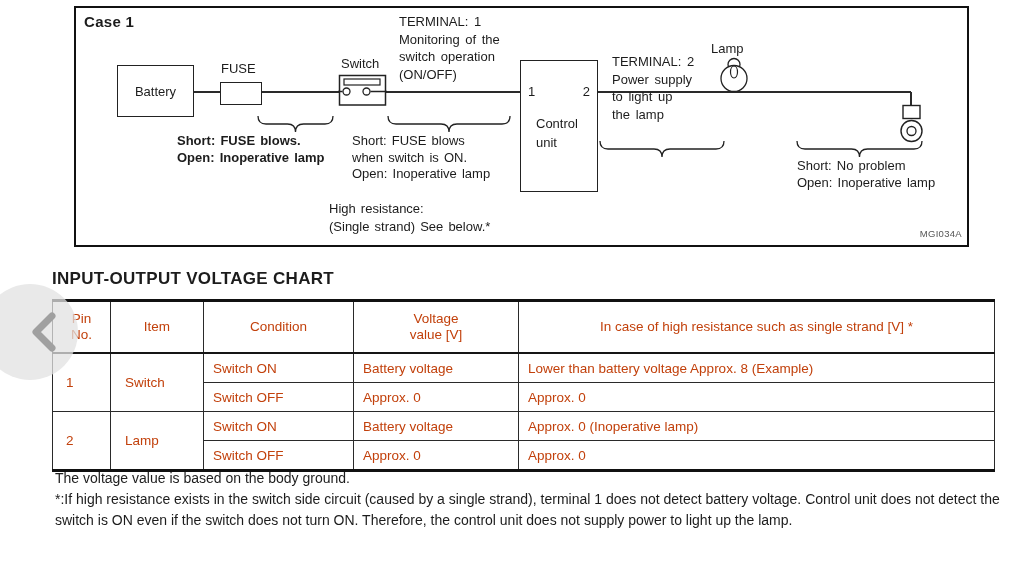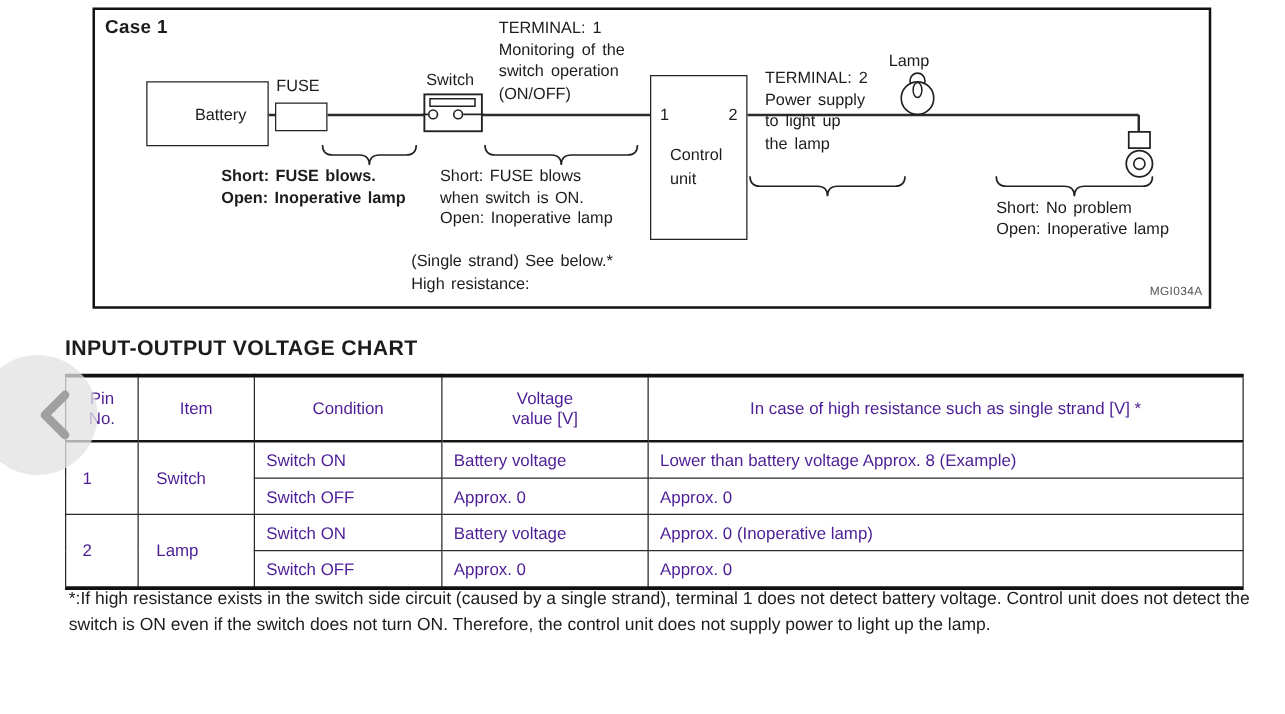--- a/index.html
+++ b/index.html
@@ -9,21 +9,21 @@
     font-family:"Liberation Sans","DejaVu Sans",sans-serif;
     color:#1c1c1c;
   }
   .abs { position:absolute; }
 
   
   .frame { left:74px; top:6px; width:891px; height:237px; border:2.5px solid #111; }
   .case-label { left:84px; top:13px; font-size:15px; font-weight:bold; letter-spacing:.3px; }
   .dtext { font-size:13px; line-height:17.5px; word-spacing:2px; white-space:nowrap; }
   .box { border:1.5px solid #222; display:flex; align-items:center; justify-content:center;
-         font-size:13px; background:#fff;padding-left:21px; }
+         font-size:13px; background:#fff; }
   .battery { left:117px; top:65px; width:75px; height:50px; }
   .fuse-label  { left:221px; top:60px; }
   .fuse-rect { left:220px; top:82px; width:40px; height:21px; border:1.5px solid #222; background:#fff;}
   .switch-label { left:341px; top:55px; }
   .wire { background:#2a2a2a; height:1.5px; }
   .w1 { left:192px; top:91px; width:28px; }
   .w2 { left:260px; top:91px; width:79px; }
   .w3 { left:386px; top:91px; width:134px; }
   .w4 { left:596px; top:91px; width:315px; }
   .wv { left:910px; top:92px; width:1.5px; height:13px; }
@@ -42,21 +42,21 @@
   .a4 { left:604px; top:158px; }
   .a5 { left:797px; top:158px; }
   .figcode { left:898px; top:228px; width:64px; text-align:right; font-size:9.5px; color:#555; letter-spacing:.3px;}
 
   
   .sec-title { left:52px; top:269px; font-size:17px; font-weight:bold; letter-spacing:.3px; }
 
   
   .tblwrap { left:52px; top:299px; }
   table.vtable { border-collapse:collapse; table-layout:fixed; width:943px;
-                 font-size:13.5px; color:#4c1d95; }
+                 font-size:13.5px; color:#c2410c; }
   .vtable th, .vtable td { border:1px solid #2a2a2a; }
   table.vtable { border-top:3px solid #111; border-bottom:3px solid #111; }
   .vtable thead th { border-bottom:2px solid #151515; font-weight:normal;
                      text-align:center; height:48px; vertical-align:middle; }
   .vtable td { height:28px; vertical-align:middle; text-align:left; padding:0 4px 0 9px;
                white-space:nowrap; overflow:hidden; }
   .vtable td.c-pin  { padding-left:13px; }
   .vtable td.c-item { padding-left:14px; }
   .hdr-wrap { display:inline-block; line-height:16px; }
   .hdr-pin  { max-width:30px; }
@@ -152,22 +152,22 @@
   <div class="abs ann a1">
     <div>Short: FUSE blows.</div>
     <div>Open: Inoperative lamp</div>
   </div>
   <div class="abs ann a2">
     <div>Short: FUSE blows</div>
     <div>when switch is ON.</div>
     <div>Open: Inoperative lamp</div>
   </div>
   <div class="abs ann a3">
+    <div>High resistance:</div>
     <div>(Single strand) See below.*</div>
-    <div>High resistance:</div>
   </div>
   <div class="abs ann a5">
     <div>Short: No problem</div>
     <div>Open: Inoperative lamp</div>
   </div>
 
   <div class="abs figcode">MGI034A</div>
 
   <div class="abs sec-title">INPUT-OUTPUT VOLTAGE CHART</div>
 
@@ -212,20 +212,21 @@
         <tr>
           <td>Switch OFF</td>
           <td>Approx. 0</td>
           <td>Approx. 0</td>
         </tr>
       </tbody>
     </table>
   </div>
 
   <div class="abs notes">
+    <div>The voltage value is based on the body ground.</div>
     <div>*:If high resistance exists in the switch side circuit (caused by a single strand), terminal 1 does not detect battery voltage. Control unit does not detect the switch is ON even if the switch does not turn ON. Therefore, the control unit does not supply power to light up the lamp.</div>
   </div>
 
   <div class="abs nav-prev">
     <svg style="position:absolute;left:40px;top:26px" width="44" height="44">
       <polyline points="30,6 14,22 30,38" fill="none" stroke="#a0a0a0" stroke-width="7" stroke-linecap="round" stroke-linejoin="round"></polyline>
     </svg>
   </div>
 
 </div>

